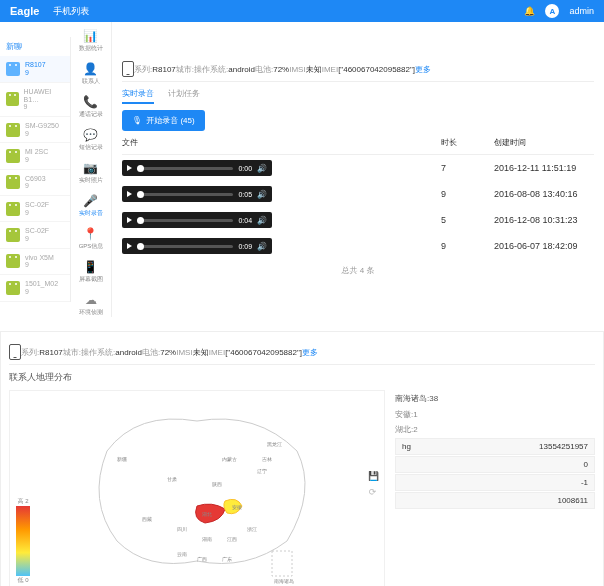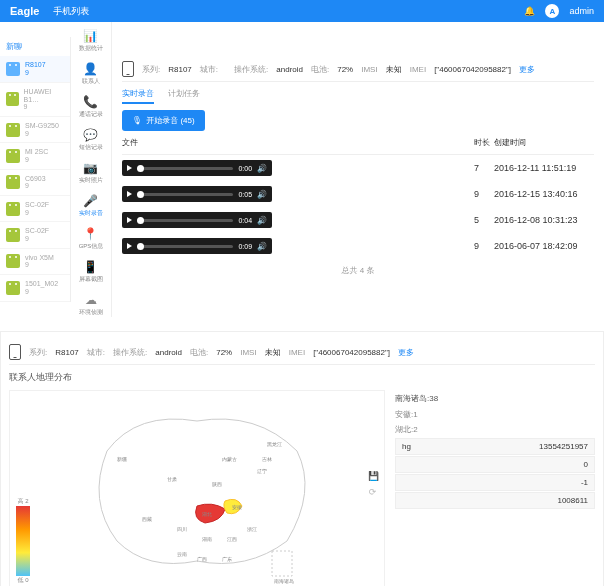--- a/index.html
+++ b/index.html
@@ -18,32 +18,32 @@
 .android.sel{background:#5fb3ff}
 .android:before,.android:after{content:"";position:absolute;top:2px;width:2px;height:2px;background:#fff;border-radius:50%}
 .android:before{left:3px}.android:after{right:3px}
 .sb-txt{color:#aaa;font-size:7px;line-height:1.1}
 .sb-txt .name{display:block}
 .iconcol{width:40px;display:flex;flex-direction:column;align-items:center;gap:10px;padding-top:8px;border-right:1px solid #eee}
 .ic{display:flex;flex-direction:column;align-items:center;gap:2px;color:#888;font-size:6px;text-align:center}
 .ic.sel{color:#1e88f5}
 .ic-glyph{font-size:12px;line-height:1}
 .main{flex:1;padding:6px 10px}
-.devhdr{display:flex;align-items:center;gap:8px;flex-wrap:wrap;color:#999;font-size:8px;padding:4px 0;border-bottom:1px solid #eee}
+.devhdr{display:flex;align-items:center;flex-wrap:wrap;color:#999;font-size:8px;padding:4px 0;border-bottom:1px solid #eee}
 .devhdr b{color:#333;font-weight:normal}
 .devhdr .more{color:#1e88f5}
 .phone-ico{width:10px;height:14px;border:1px solid #555;border-radius:2px;position:relative}
 .phone-ico:after{content:"";position:absolute;bottom:1px;left:50%;width:3px;height:1px;background:#555;transform:translateX(-50%)}
 .tabs{display:flex;gap:14px;padding:6px 0}
 .tab{color:#999;font-size:8px;padding-bottom:3px}
 .tab.active{color:#1e88f5;border-bottom:2px solid #1e88f5}
 .btn{background:#1e88f5;color:#fff;border:none;border-radius:3px;padding:5px 10px;font-size:8px;display:inline-flex;align-items:center;gap:4px}
 .tbl-hdr{display:flex;padding:6px 0;font-size:8px;color:#333;font-weight:normal;border-bottom:1px solid #eee}
 .col-file{flex:1}
-.col-dur{width:20px}
+.col-dur{width:53px}
 .col-time{width:100px}
 .row{display:flex;align-items:center;padding:5px 0}
 .audio{flex:1}
 .player{background:#1c1c1c;border-radius:2px;width:140px;height:16px;display:flex;align-items:center;padding:0 5px;gap:5px}
 .play{width:0;height:0;border-left:5px solid #fff;border-top:3px solid transparent;border-bottom:3px solid transparent}
 .track{flex:1;height:3px;background:#555;border-radius:2px;position:relative}
 .knob{position:absolute;left:0;top:-2px;width:7px;height:7px;background:#fff;border-radius:50%}
 .time{color:#fff;font-size:7px}
 .vol{color:#fff;font-size:8px}
 .footer{text-align:center;color:#999;font-size:8px;padding:6px 0}
@@ -211,21 +211,21 @@
           <div class="player">
             <div class="play"></div>
             <div class="track">
               <div class="knob"></div>
             </div>
             <span class="time">0:05</span>
             <span class="vol">🔊</span>
           </div>
         </div>
       <div class="col-dur">9</div>
-      <div class="col-time">2016-12-15 13:40:16</div>
+      <div class="col-time">2016-08-08 13:40:16</div>
     </div>
     <div class="row">
       <div class="audio">
           <div class="player">
             <div class="play"></div>
             <div class="track">
               <div class="knob"></div>
             </div>
             <span class="time">0:04</span>
             <span class="vol">🔊</span>

